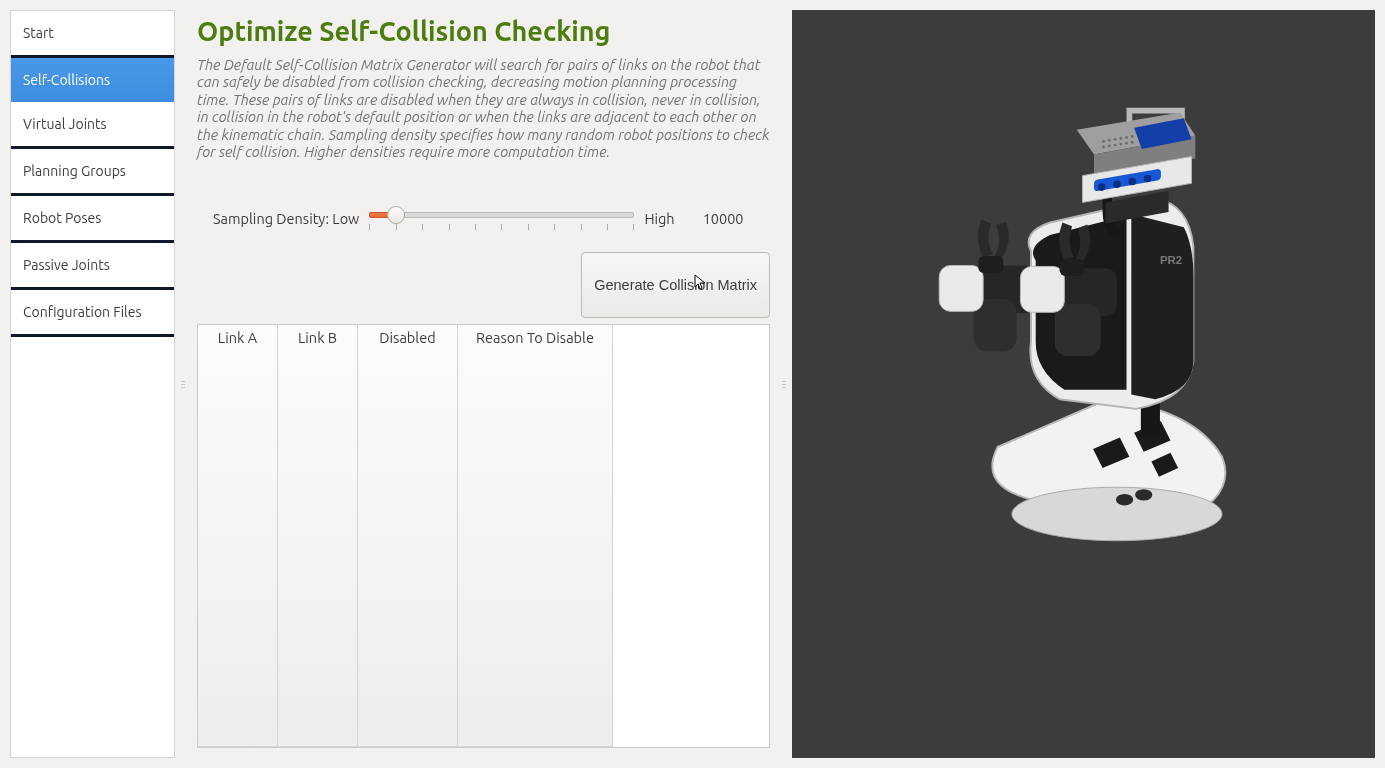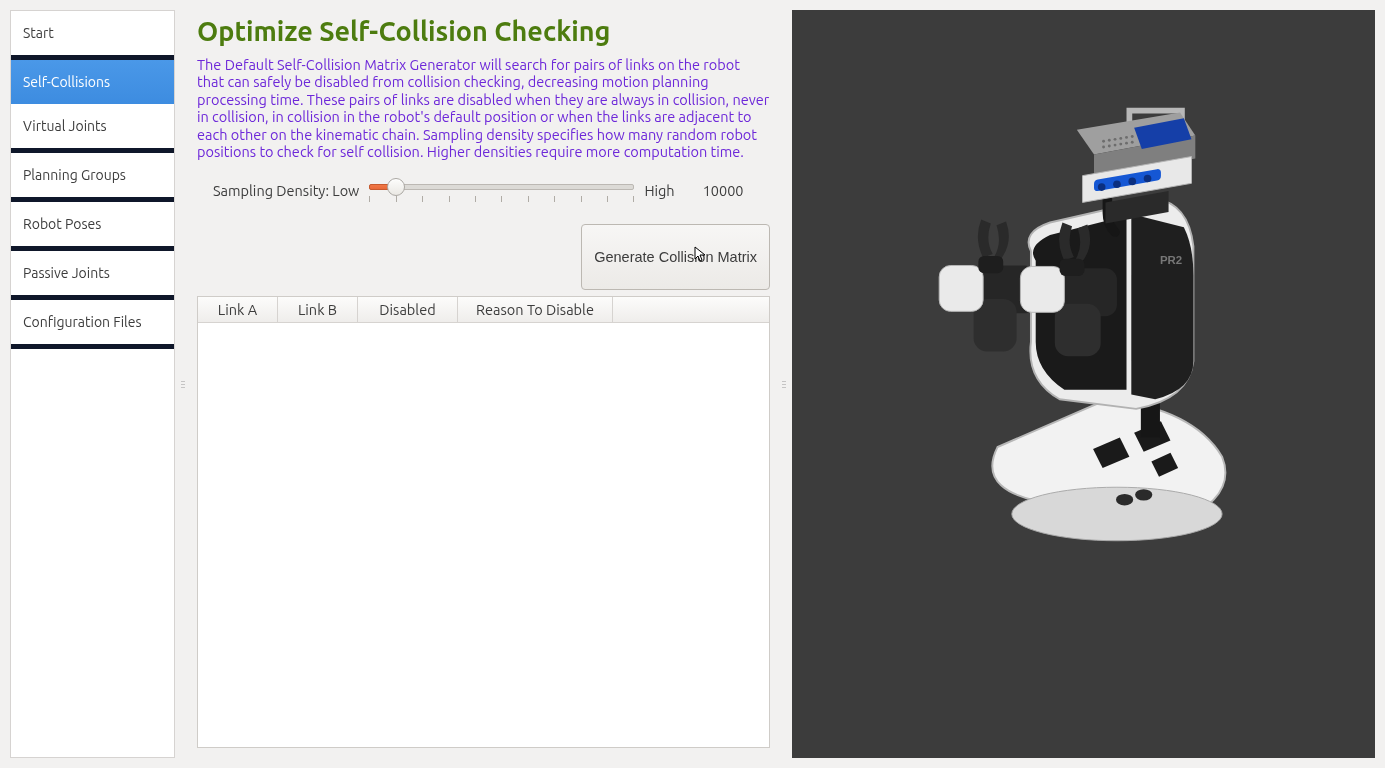--- a/index.html
+++ b/index.html
@@ -17,21 +17,21 @@
       padding: 10px;
       gap: 6px;
     }
     .sidebar {
       width: 165px;
       background: #ffffff;
       border: 1px solid #d6d3d1;
     }
     .sidebar-item {
       padding: 14px 12px;
-      border-bottom: 5px solid #0f172a;
+      border-bottom: 3px solid #0f172a;
       font-size: 14px;
       color: #3c3c3c;
       cursor: pointer;
     }
     .sidebar-item.selected {
       background: linear-gradient(#4a98e8, #3d8ce0);
       color: #ffffff;
       border-bottom: none;
     }
     .middle {
@@ -42,22 +42,23 @@
     }
     .page-title {
       font-size: 27px;
       font-weight: bold;
       color: #4d7c0f;
       margin-bottom: 10px;
     }
     .page-desc {
       font-size: 14.5px;
       line-height: 1.2;
-      color: #6d28d9;
-      margin-bottom: 16px;
+      color: #737373;
+      margin-bottom: 44px;
+      font-style: italic;
     }
     .density-row {
       display: flex;
       align-items: center;
       gap: 10px;
       padding-left: 16px;
       font-size: 14.5px;
       margin-bottom: 20px;
     }
     .slider-wrap {
@@ -126,21 +127,20 @@
       position: absolute;
       right: 62px;
       top: 22px;
       pointer-events: none;
     }
     .table-frame {
       border: 1px solid #cfccc8;
       background: #ffffff;
       flex: 1;
       display: flex;
-      flex-direction: column;
     }
     .table-header {
       display: flex;
       background: linear-gradient(#fcfcfb, #efedeb);
       border-bottom: 1px solid #d6d3d0;
       font-size: 14.5px;
     }
     .th {
       padding: 4px 10px;
       border-right: 1px solid #d6d3d0;

